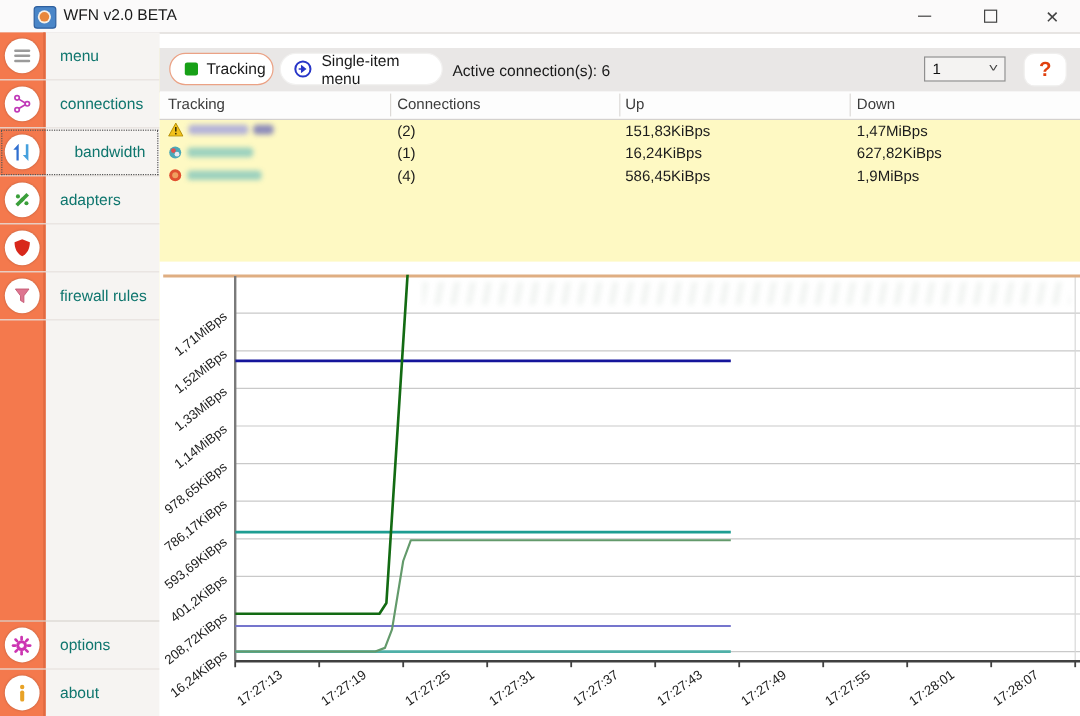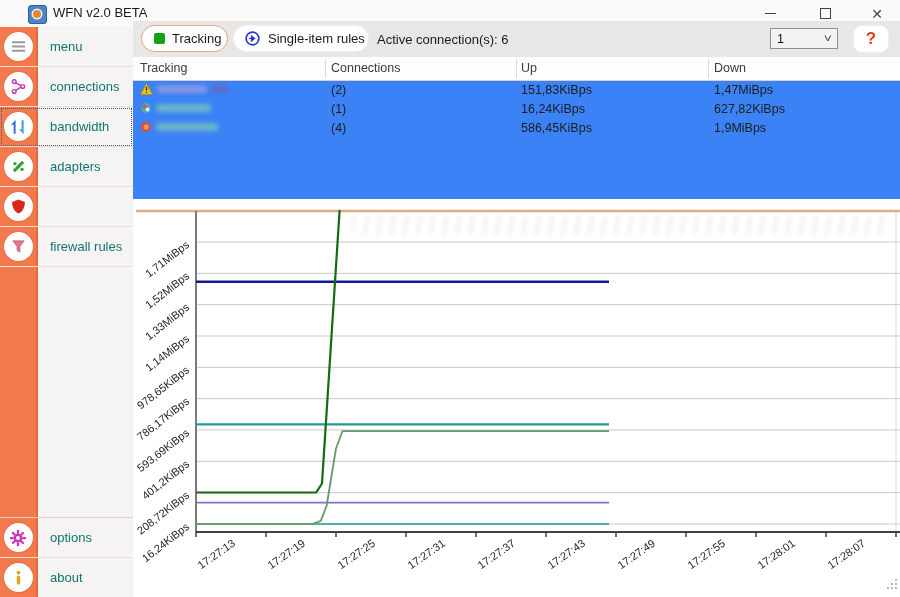--- a/index.html
+++ b/index.html
@@ -18,26 +18,26 @@
   .glyph-close{font-size:14px;color:#444;line-height:1;}
 
   
   .sidebar{position:absolute;left:0;top:27px;width:133px;height:570px;background:#f6f4f2;display:flex;flex-direction:column;}
   .sidebar:before{content:"";position:absolute;left:0;top:0;width:36px;height:100%;background:#f4794d;border-right:2px solid #e26a41;}
   .nav-item{position:relative;height:39px;display:flex;align-items:center;flex:none;}
   .nav-item .iconwrap{position:relative;width:36px;display:flex;justify-content:center;z-index:1;}
   .nav-item .circle{width:29px;height:29px;border-radius:50%;background:#fff;display:flex;align-items:center;justify-content:center;box-shadow:0 0 2px rgba(0,0,0,.25);}
   .nav-item .label{margin-left:14px;font-size:13px;color:#0f766e;z-index:1;}
   .nav-item.sep{border-bottom:1px solid #e6e2de;}
-  .nav-item.selected{outline:1px dotted #555;outline-offset:-2px;}
+  .nav-item.selected{outline:1px dotted #555;outline-offset:-2px;gap:12px;}
   .nav-spacer{flex:1;}
   .nav-footer{border-top:1px solid #d8d4d0;}
 
   
-  .main{position:absolute;left:133px;top:21px;width:767px;height:410px;background:#3b82f6;}
+  .main{position:absolute;left:133px;top:40px;width:767px;height:410px;background:#fef9c3;}
   .toolbar{position:absolute;left:0;top:0;width:767px;height:36px;background:#e9e7e6;border-bottom:1px solid #d6d3d0;}
   .pill{position:absolute;top:4px;height:27px;background:#fff;border-radius:14px;display:flex;align-items:center;font-size:13px;color:#1a1a1a;box-sizing:border-box;}
   .btn-tracking{left:8px;width:87px;border:1px solid #eba285;padding-left:12px;gap:7px;}
   .sq-green{width:11px;height:11px;border-radius:2px;background:#17a017;}
   .btn-single{left:100px;width:136px;padding-left:10px;gap:7px;border:1px solid #f2f1f0;}
   .active-conn{position:absolute;left:244px;top:11px;font-size:13px;color:#1a1a1a;}
   .pill-update{left:534px;width:178px;padding-left:9px;gap:6px;border:1px solid #f2f1f0;}
   .select-box{position:absolute;left:637px;top:7px;width:68px;height:21px;background:#f4f3f2;border:1px solid #8f8f8f;box-sizing:border-box;display:flex;align-items:center;justify-content:space-between;padding:0 6px;font-size:12.5px;color:#111;}
   .chev{font-size:10px;color:#444;transform:scaleX(1.4);}
   .btn-help{left:720px;width:36px;height:28px;justify-content:center;border-radius:9px;border:1px solid #f0efee;}
@@ -216,21 +216,21 @@
     <div class="toolbar">
       <div class="pill btn-tracking">
         <span class="sq-green"></span>
         <span>Tracking</span>
       </div>
       <div class="pill btn-single">
         <svg width="17" height="17" viewBox="0 0 24 24">
             <circle cx="12" cy="12" r="9" fill="none" stroke="#2836c8" stroke-width="2.4"></circle>
             <path d="M7 12 H13 M10.5 8.5 L15 12 L10.5 15.5 Z" fill="#2836c8" stroke="#2836c8" stroke-width="1.6"></path>
           </svg>
-        <span>Single-item rules</span>
+        <span>Single-item menu</span>
       </div>
       <span class="active-conn">Active connection(s): 6</span>
       <div class="select-box">
         <span>1</span>
         <span class="chev">˅</span>
       </div>
       <div class="pill btn-help">
         <span>?</span>
       </div>
     </div>

